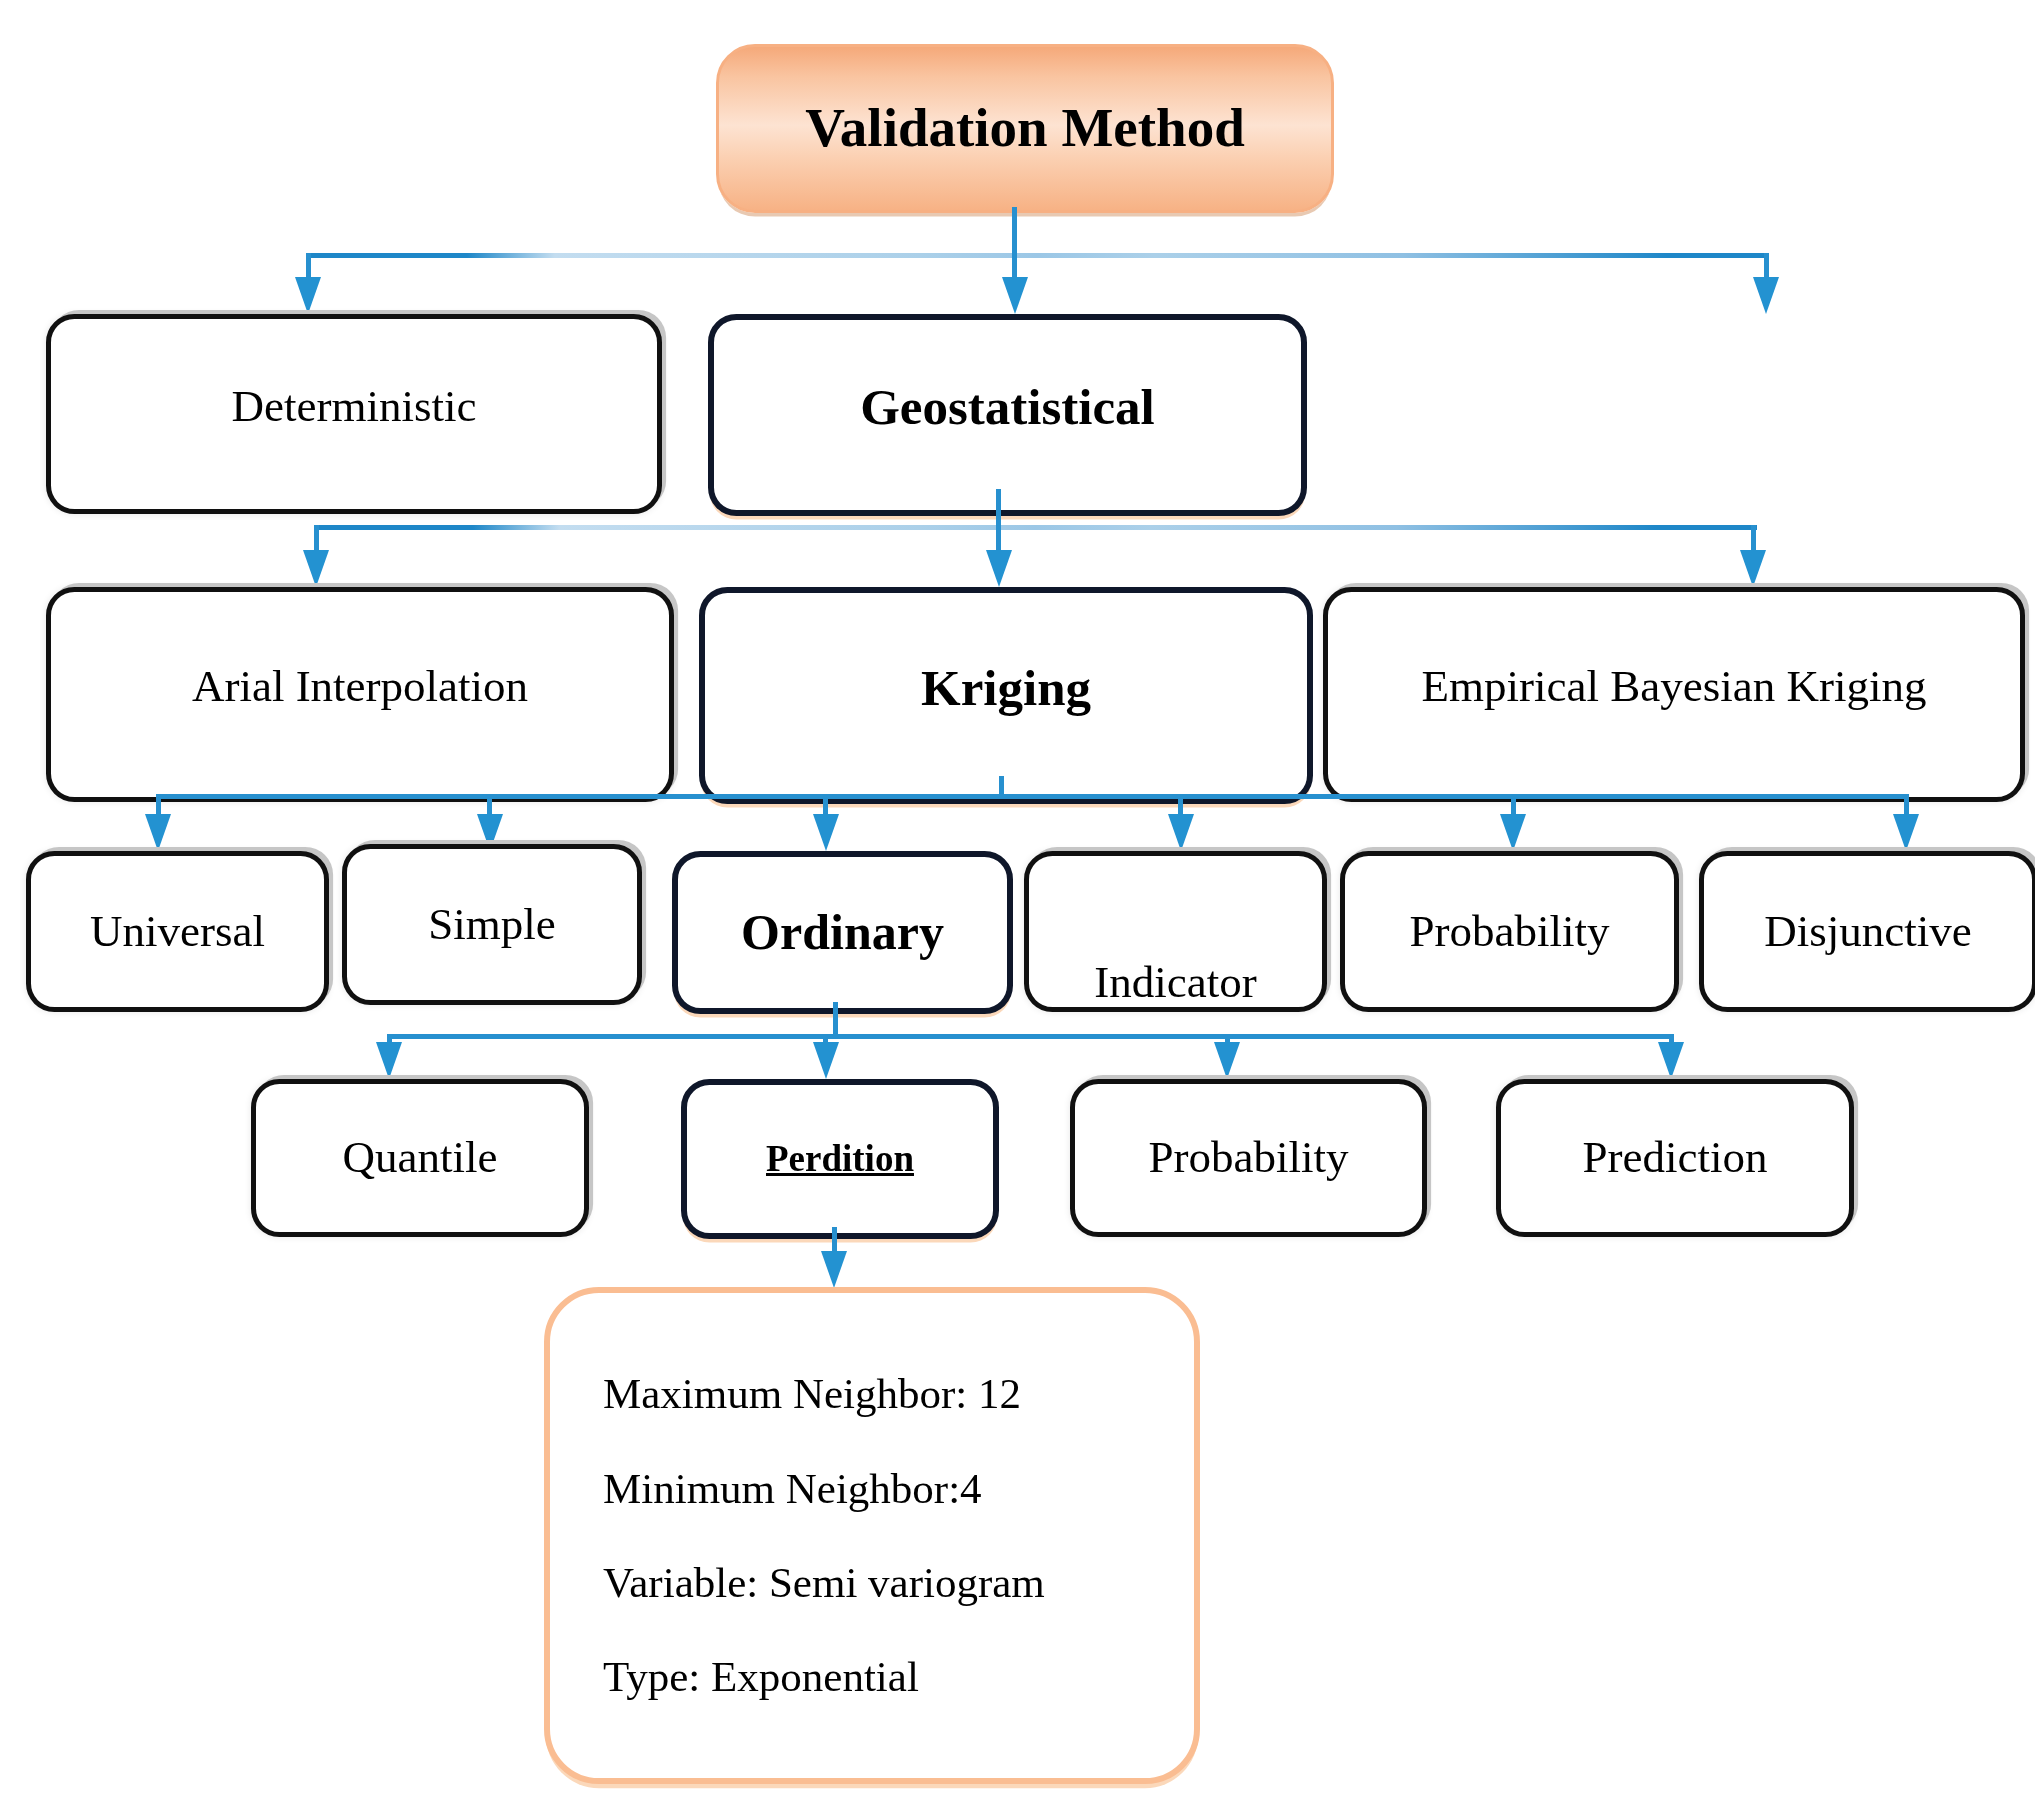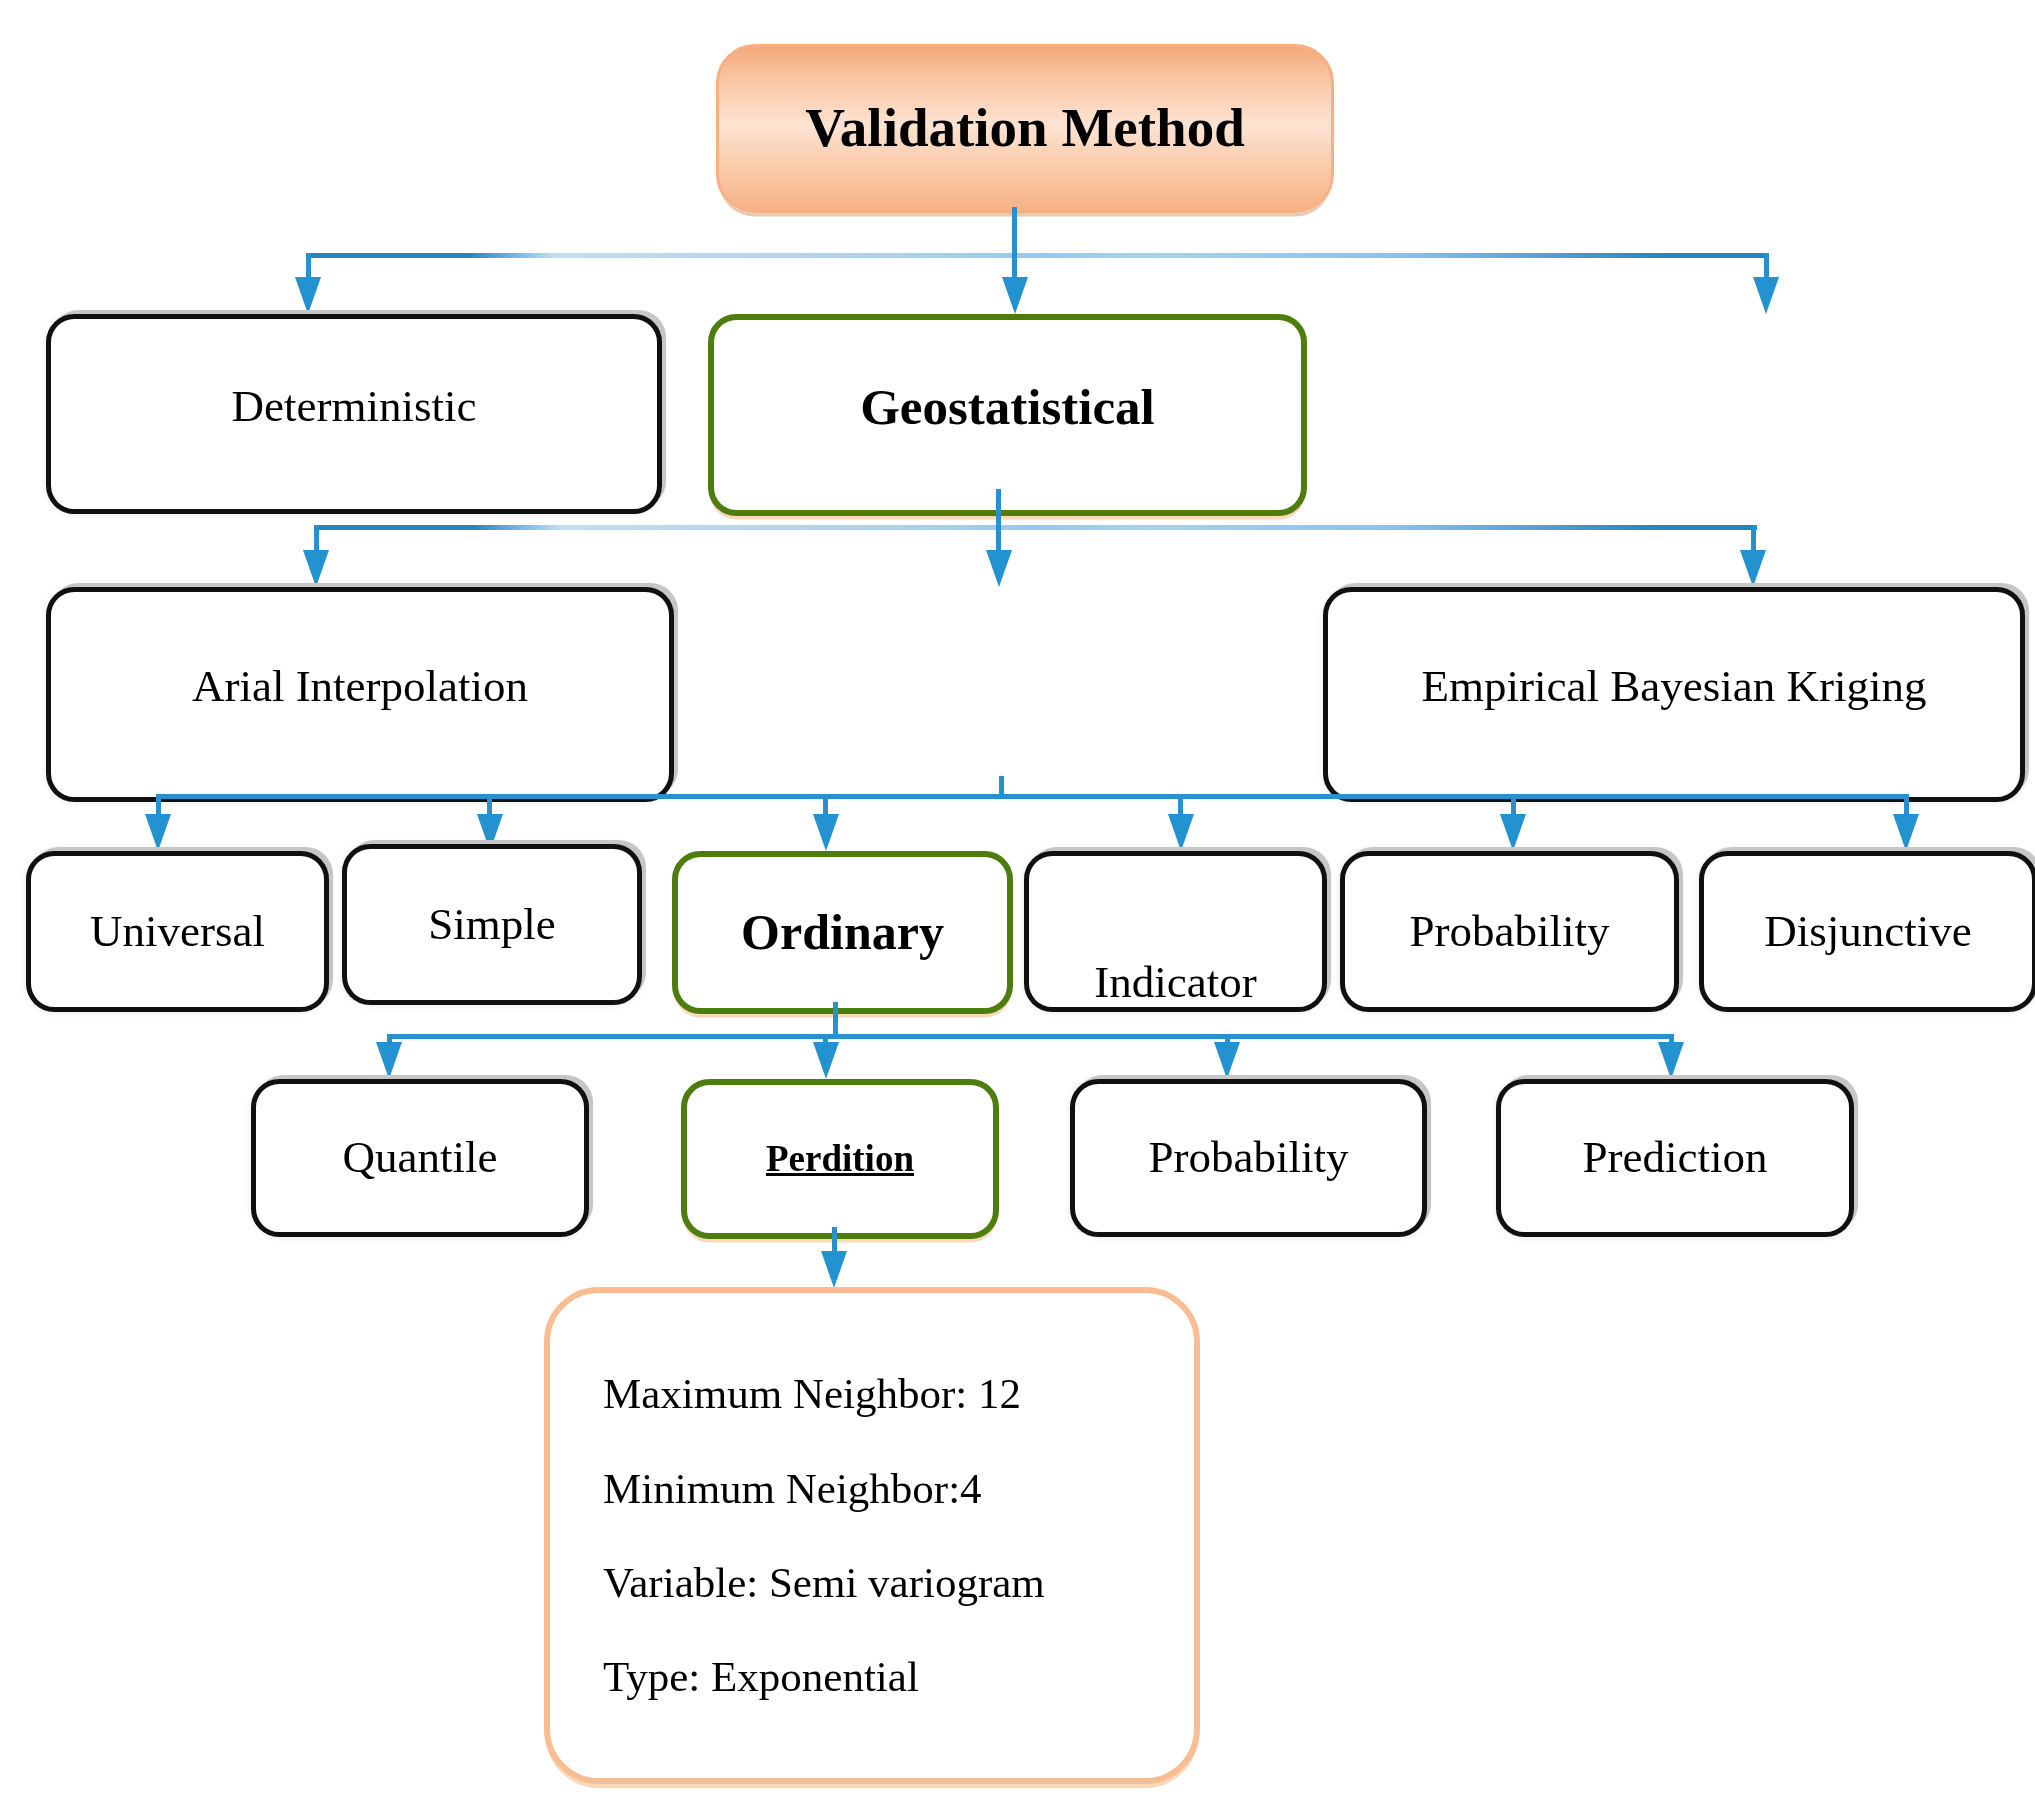--- a/index.html
+++ b/index.html
@@ -21,21 +21,21 @@
     justify-content:center;
     text-align:center;
     background:#ffffff;
     border:5.3px solid #101010;
     border-radius:28.4px;
     font-size:45px;
     line-height:1.1;
     box-shadow:4.7px -4.7px 0 -0.6px #c6c6c6, 0 0 7.1px rgba(0,0,0,0.10);
   }
   .node.orange{
-    border:6px solid #4d7c0f;
+    border:6px solid #0f172a;
     font-weight:bold;
     box-shadow:0 5.3px 0 -1.8px #fbd8ba;
   }
   .node.r12{padding-bottom:15.4px;}
   
   #n-title{
     left:716px;top:44px;width:612px;height:163px;
     border:3.6px solid #f7b083;
     border-radius:39px;
     background:linear-gradient(180deg,#f5a97a 0%,#f9c4a0 18%,#fde3d2 48%,#fbd0b2 68%,#f7b285 100%);
@@ -171,20 +171,23 @@
   <div class="v" id="v-l2a"></div>
   <div class="v" id="v-l2b"></div>
   <div class="v" id="v-l2c"></div>
   <div class="arrow" id="a-l2a"></div>
   <div class="arrow" id="a-l2b"></div>
   <div class="arrow" id="a-l2c"></div>
 
   <div class="node r12" id="n-arial">
     <span>Arial Interpolation</span>
   </div>
+  <div class="node orange r12" id="n-krig">
+    <span>Kriging</span>
+  </div>
   <div class="node r12" id="n-ebk">
     <span>Empirical Bayesian Kriging</span>
   </div>
 
   <div class="v" id="v-krig"></div>
   <div class="h" id="h-l3"></div>
   <div class="v" id="v-l3a"></div>
   <div class="v" id="v-l3b"></div>
   <div class="v" id="v-l3c"></div>
   <div class="v" id="v-l3d"></div>

